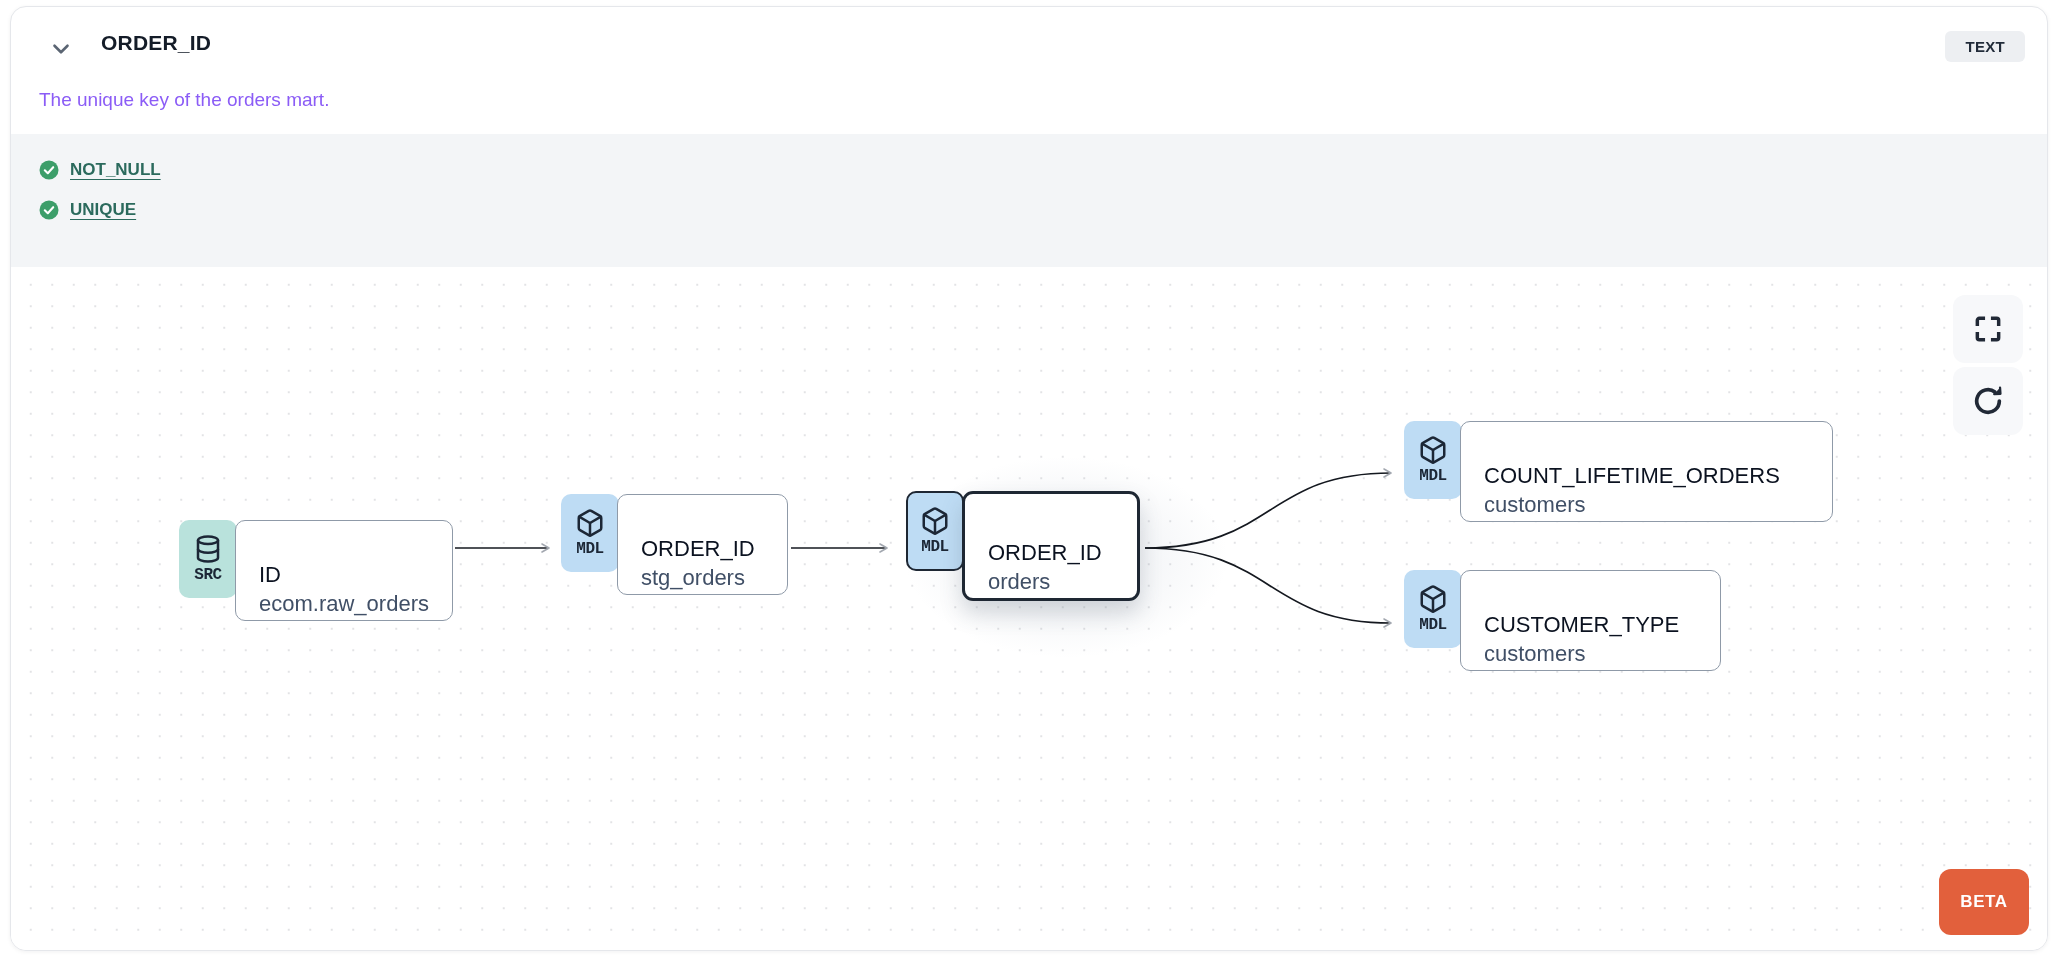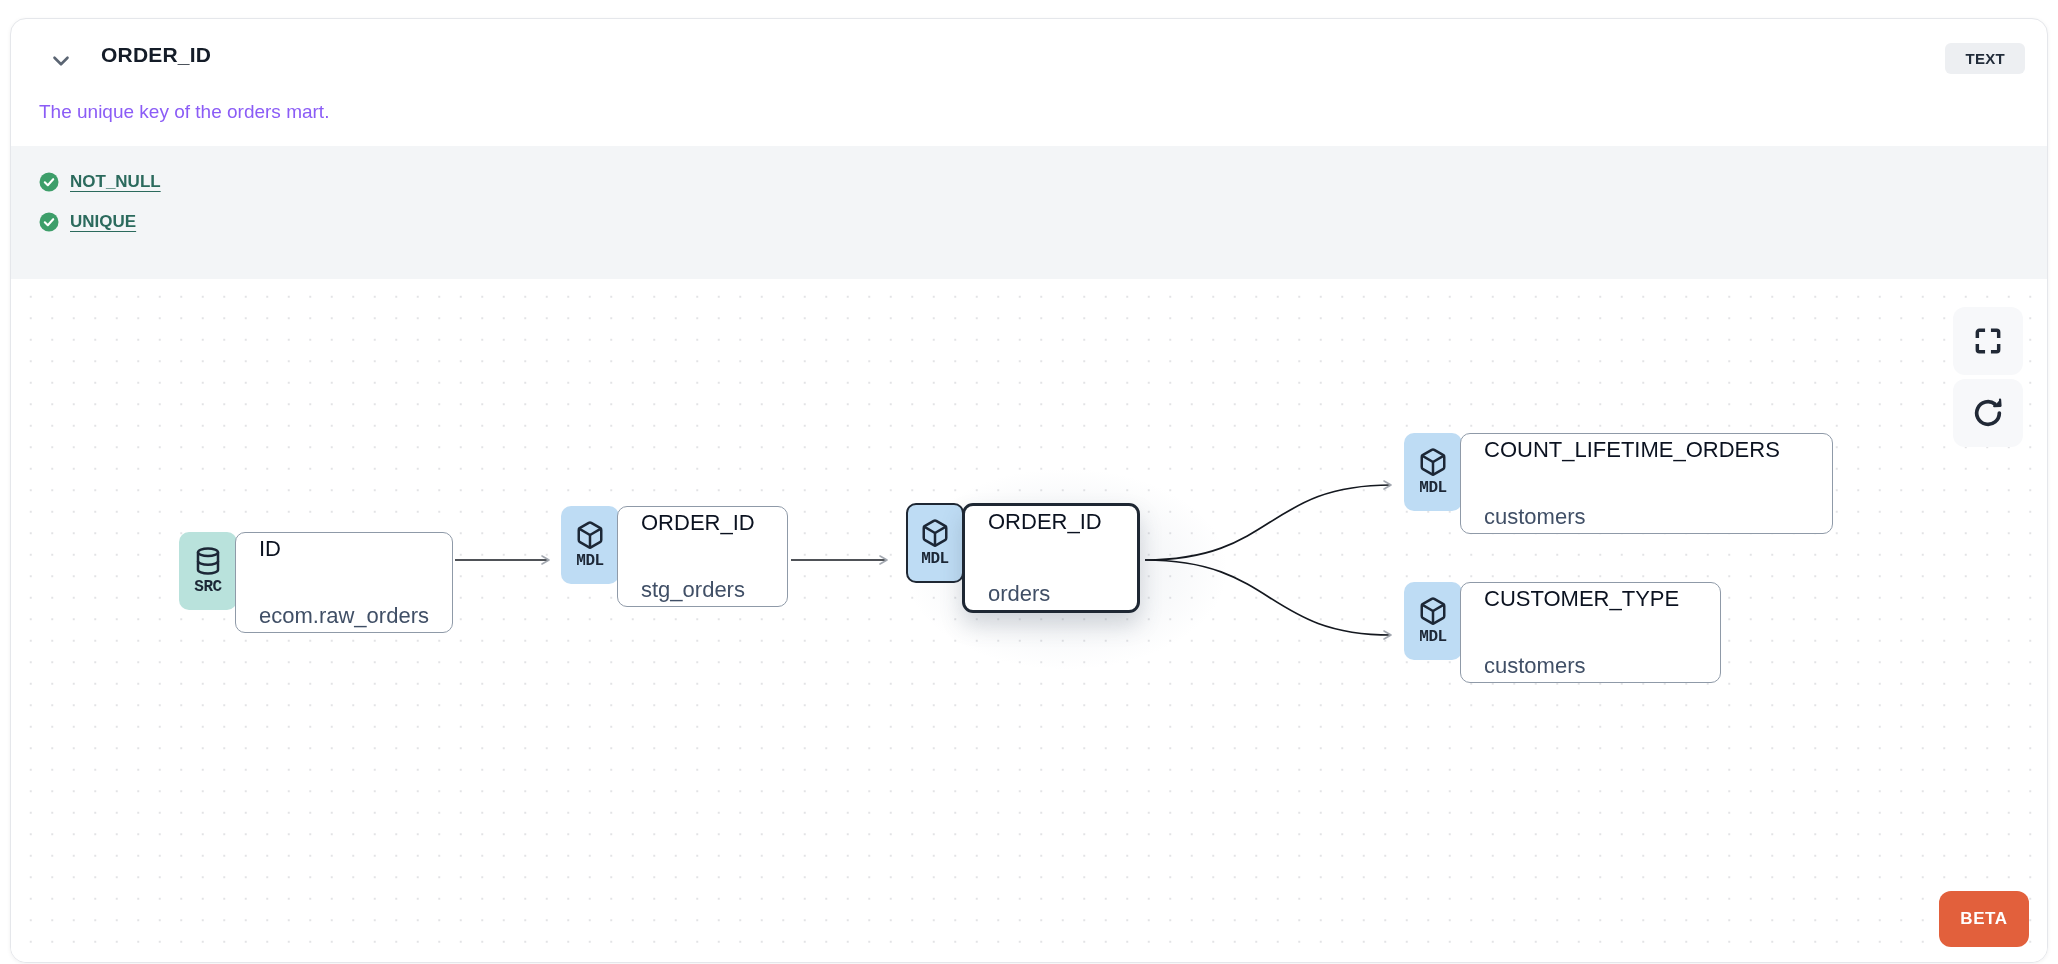--- a/index.html
+++ b/index.html
@@ -1,19 +1,19 @@
 <!DOCTYPE html>
 <html><head>
 <meta charset="utf-8">
 <style>
   * { margin:0; padding:0; box-sizing:border-box; }
   html,body { width:2058px; height:964px; background:#ffffff; font-family:"Liberation Sans", sans-serif; overflow:hidden; }
 
   .card {
-    position:absolute; left:10px; top:18px; width:2038px; height:945px;
+    position:absolute; left:10px; top:6px; width:2038px; height:945px;
     background:#ffffff; border:1px solid #e5e7eb; border-radius:16px;
     box-shadow:0 1px 4px rgba(15,23,42,0.06);
     overflow:hidden;
   }
 
   
   .header-row { position:absolute; left:0; top:0; width:100%; height:78px; }
   .chevron-btn {
     position:absolute; left:34px; top:26px; width:32px; height:32px;
     display:flex; align-items:center; justify-content:center;
@@ -67,39 +67,39 @@
   }
   .node-badge.teal { background:#b9e2dc; }
   .node-badge.blue { background:#bedcf4; }
   .kind {
     font-family:Liberation Mono, monospace; font-size:16px; font-weight:600;
     color:#1c2736; letter-spacing:-0.5px;
   }
   .node-body {
     background:#ffffff; border:1.5px solid #8f9aa8; border-radius:10px;
     min-height:101px; padding:3px 23px; margin-left:-2px; z-index:1;
-    display:flex; flex-direction:column; justify-content:space-between; gap:3px;
+    display:flex; flex-direction:column; justify-content:flex-end; gap:3px;
   }
   .node-title { font-size:22px; font-weight:500; color:#0b1220; white-space:nowrap; }
   .node-subtitle { font-size:22px; font-weight:400; color:#404f66; white-space:nowrap; }
   .node.selected .node-body {
     border:3px solid #1e2733; border-radius:11px; min-height:110px;
     box-shadow:0 12px 22px rgba(71,85,105,0.22);
   }
   .node.selected .node-badge { border:2.5px solid #1e2733; height:80px; }
 
   
   .controls { position:absolute; right:26px; top:28px; display:flex; flex-direction:column; gap:4px; z-index:3; }
   .ctrl-btn {
     width:70px; height:68px; border:none; border-radius:12px; background:#f7f8fa;
     display:flex; align-items:center; justify-content:center; cursor:pointer; color:#212936;
   }
 
   .beta-badge {
-    position:absolute; right:20px; bottom:17px; width:90px; height:56px; z-index:3;
+    position:absolute; right:20px; bottom:17px; width:90px; height:66px; z-index:3;
     background:#e2603c; border-radius:12px; color:#ffffff;
     display:flex; align-items:center; justify-content:center;
     font-size:17px; font-weight:700; letter-spacing:0.6px;
   }
 </style>
 </head>
 <body>
 
 <div class="card">
 

